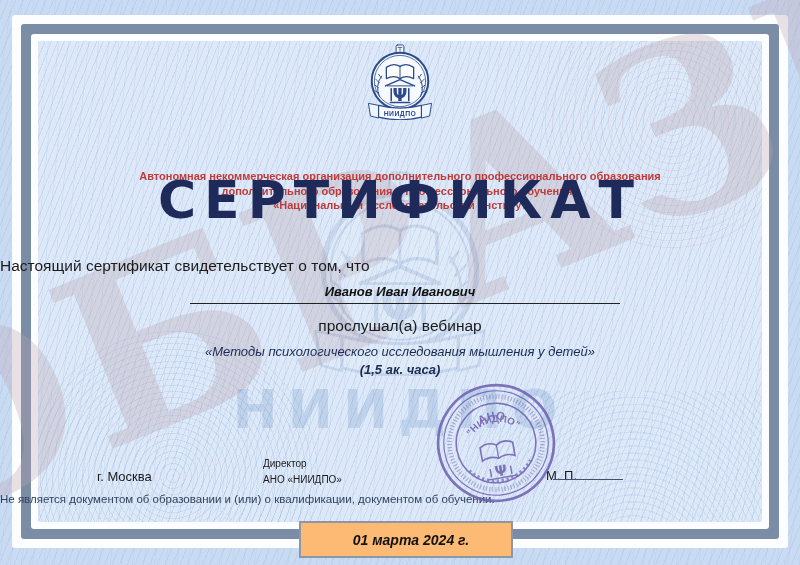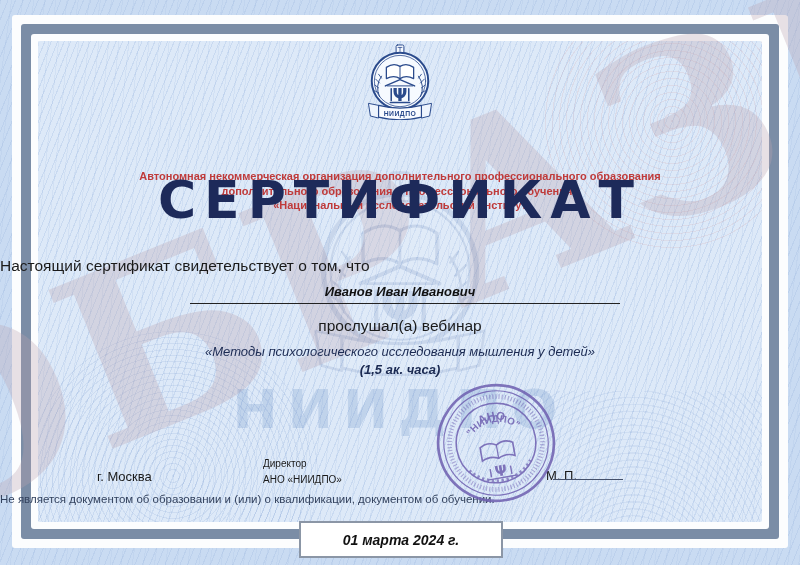--- a/index.html
+++ b/index.html
@@ -70,23 +70,23 @@
   .director{position:absolute;left:263px;top:456px;font-size:10px;line-height:15.5px;color:#1a1a1a;}
   .seal-mark{position:absolute;left:546px;top:468px;font-size:13px;color:#1a1a1a;}
   .sig-line{position:absolute;left:553px;top:479px;width:70px;border-top:1.5px solid #44506a;}
   .disclaimer{position:absolute;left:0;top:493px;width:100%;text-align:left;
     font-size:11.5px;color:#33425e;}
 
   .stamp{position:absolute;left:434px;top:381px;transform:rotate(-10deg);opacity:.85;}
 
   .date-box{
     position:absolute;left:299px;top:521px;width:200px;height:33px;z-index:5;
-    background:#ffffff;border:2px solid #8b96a6;
+    background:#fdba74;border:2px solid #8b96a6;
     display:flex;align-items:center;justify-content:center;
-    font-size:14px;font-weight:bold;font-style:italic;color:#111;
+    font-size:14px;font-weight:bold;font-style:italic;color:#111;padding-left:10px;
   }
 </style>
 </head>
 <body>
 
 <div class="band band-white1">
   <div class="band band-gray">
     <div class="band band-white2">
       <div class="band cert-inner">
         <div class="rosette rosette-bl"></div>

